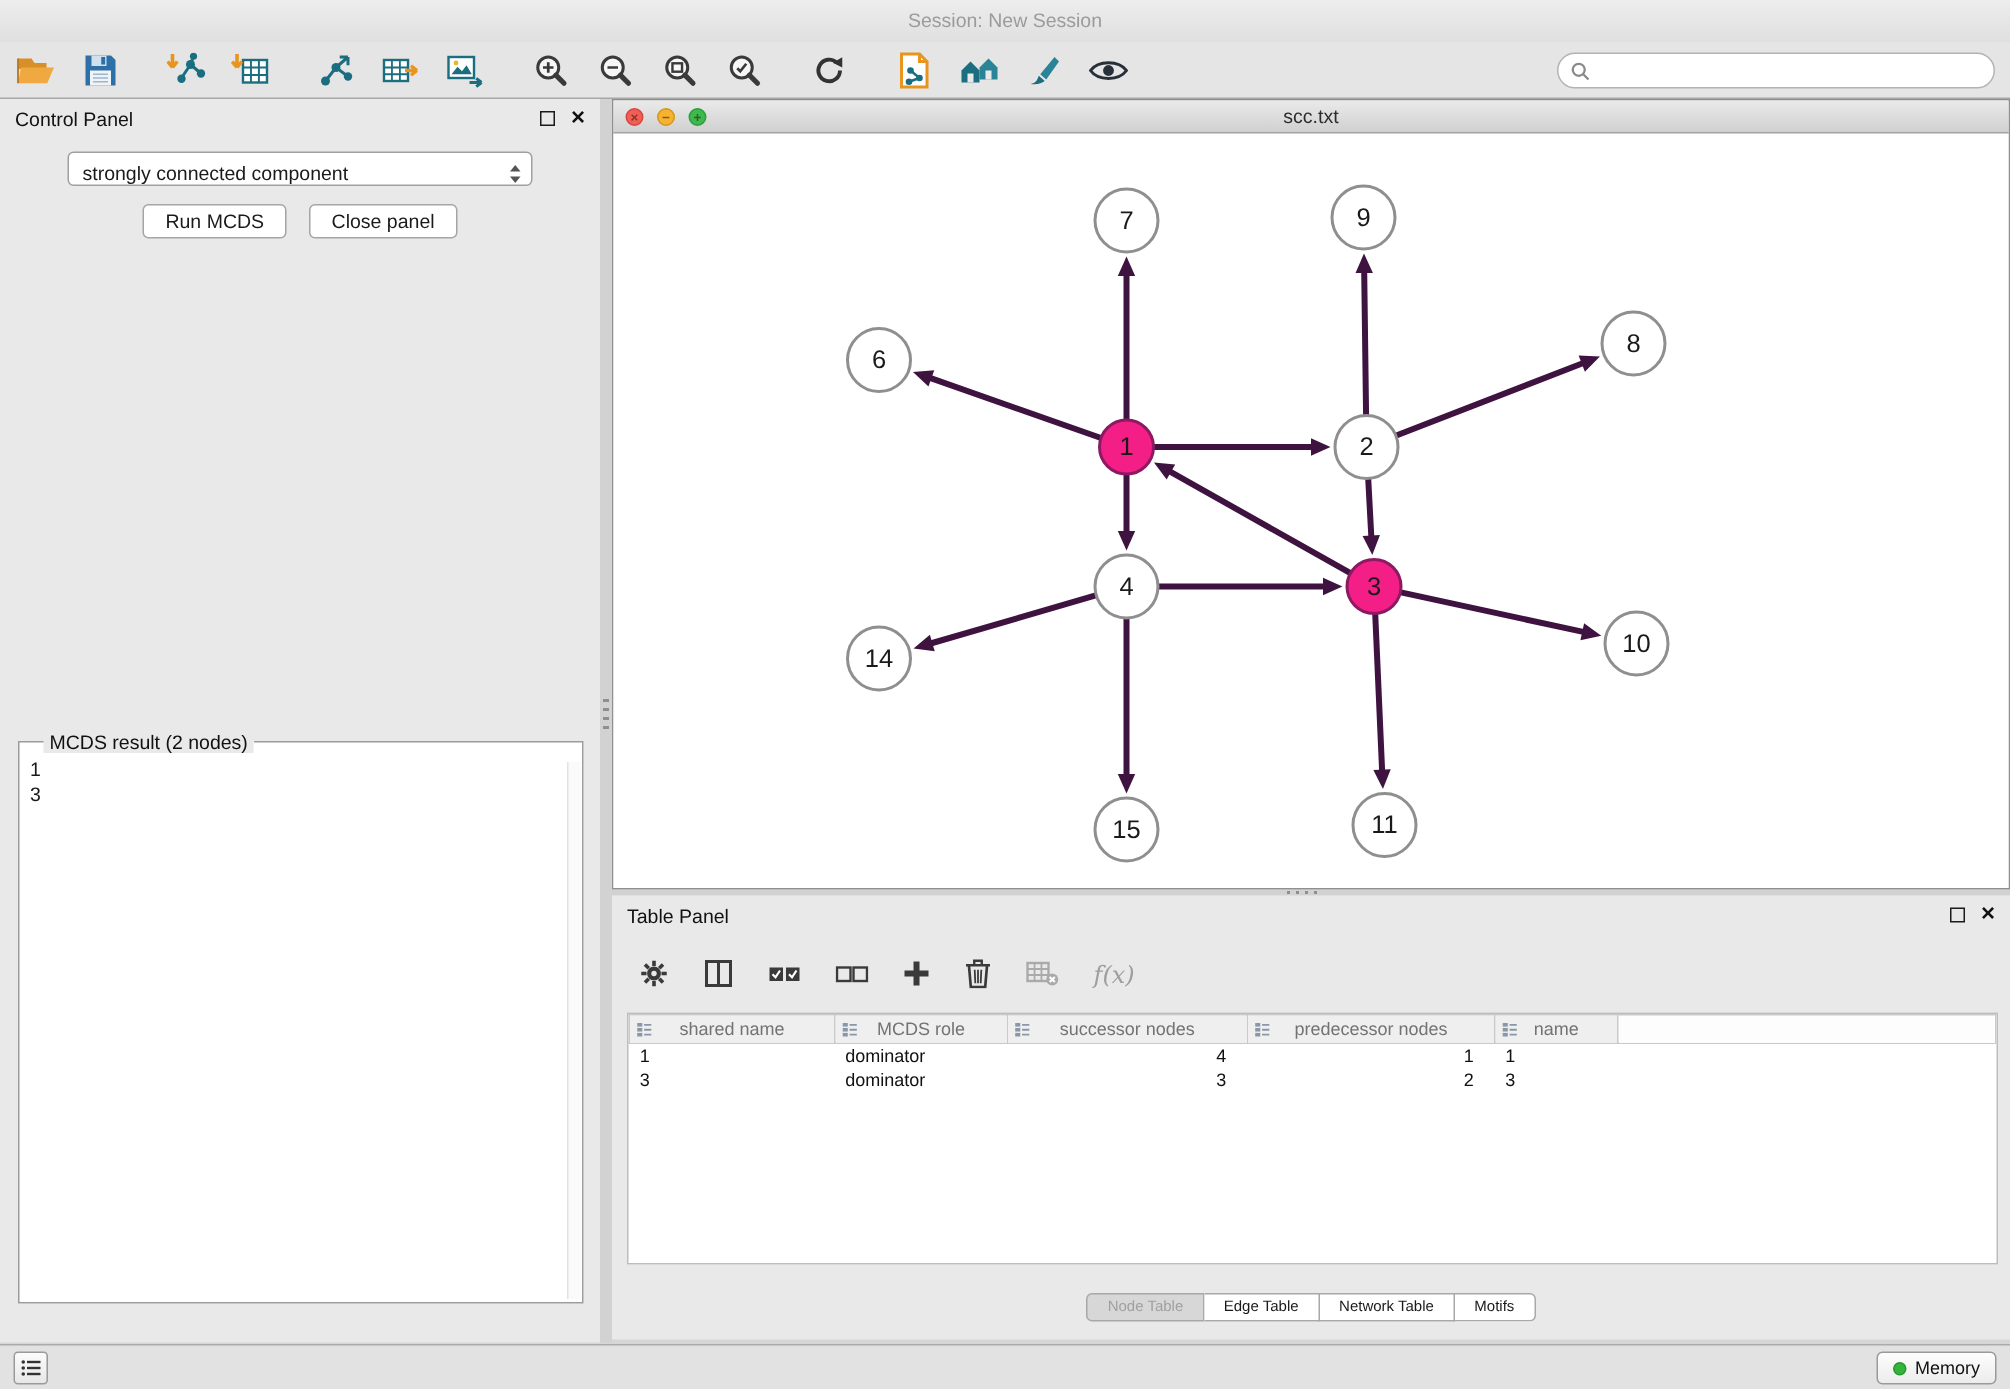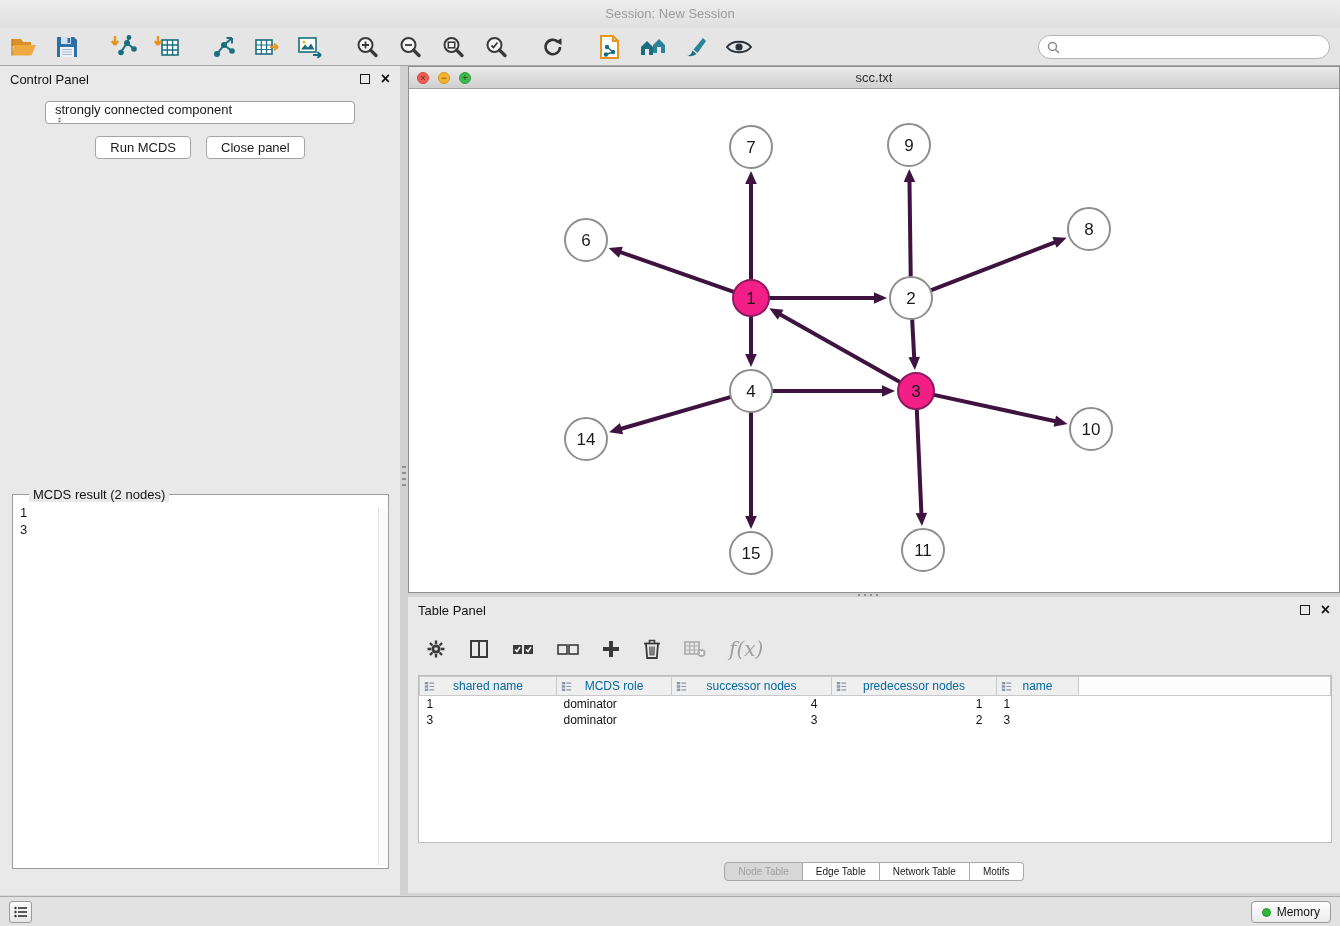--- a/index.html
+++ b/index.html
@@ -27,21 +27,21 @@
   .ph-spacer { flex:1; }
   .float-icon { width:10px; height:10px; border:1.5px solid #1a1a1a; display:inline-block; margin-right:11px; }
   .close-glyph { font-size:16px; font-weight:bold; color:#111; line-height:1; }
   .seg-tabs { display:flex; justify-content:center; margin-top:5px; }
   .seg { border:1px solid #a8a8a8; border-left:none; background:#fff; font-size:13px; padding:3px 12px; color:#1a1a1a; }
   .seg:first-child { border-left:1px solid #a8a8a8; border-radius:4px 0 0 4px; }
   .seg:last-child { border-radius:0 4px 4px 0; }
   .seg.active { background:#d7d7d7; color:#9d9d9d; }
   .opt-label { text-align:center; margin-top:21px; font-size:13px; }
   .dropdown { width:310px; height:23px; margin:9px auto 0; background:#fff; border:1px solid #a0a0a0;
-    border-radius:4px; display:flex; align-items:flex-start; padding:0 6px 0 9px; font-size:13px;flex-direction:column; }
+    border-radius:4px; display:flex; align-items:flex-end; padding:0 6px 0 9px; font-size:13px; }
   .dropdown .dd-label { flex:1; }
   .btn-row { display:flex; justify-content:center; gap:15px; margin-top:12px; }
   .btn { background:#fff; border:1px solid #a5a5a5; border-radius:4px; font-size:13px; padding:3px 14px; font-family:inherit; color:#1a1a1a; }
   .result-box { position:absolute; left:12px; top:421px; width:377px; height:382px; border:1px solid #9c9c9c; background:#fff; }
   .result-box legend { font-size:13px; margin-left:16px; padding:0 4px; background:#e9e9e9; color:#111; }
   .result-lines { font-size:13px; line-height:17px; padding:2px 7px; }
   .result-scroll { position:absolute; right:1px; top:6px; bottom:2px; width:9px; background:#fafafa; border-left:1px solid #e2e2e2; }
 
   
   .vsplitter { position:absolute; left:400px; top:66px; width:8px; height:829px; background:#d2d2d2; }
@@ -59,26 +59,26 @@
     text-align:center; color:rgba(60,30,0,0.6); font-weight:bold; }
   .tl.red    { left:8px;  background:#f25e56; border:1px solid #d8433c; }
   .tl.yellow { left:29px; background:#f6b32f; border:1px solid #d6951a; }
   .tl.green  { left:50px; background:#3db94e; border:1px solid #2d9e3c; }
   .net-canvas { display:block; background:#fff; }
 
   
   .table-panel { position:absolute; left:408px; top:597px; width:932px; height:296px; background:#e9e9e9; }
   .tp-toolbar { height:52px; display:flex; align-items:center; padding-left:18px; }
   .tp-icon { margin-right:23px; display:flex; align-items:center; }
-  .fx { font-family:"DejaVu Serif", serif; font-style:italic; font-size:20px; color:#9e9e9e; }
+  .fx { font-family:"DejaVu Serif", serif; font-style:italic; font-size:16px; color:#9e9e9e; }
   .table-wrap { position:absolute; left:10px; top:78px; width:914px; height:168px; background:#fff;
     border:1px solid #bdbdbd; overflow:hidden; }
   table { border-collapse:collapse; width:100%; table-layout:fixed; font-size:12px; }
   th { background:#efefef; border:1px solid #c9c9c9; font-weight:normal; height:19px; padding:0 4px;
-    position:relative; text-align:center; color:#0369a1; overflow:hidden; white-space:nowrap;margin-left:40px; }
+    position:relative; text-align:center; color:#737373; overflow:hidden; white-space:nowrap;margin-left:40px; }
   th.filler-th { background:#fdfdfd; border-left:none; }
   th .col-icon { position:absolute; left:4px; top:4px; }
   td { height:16px; padding:0 7px; color:#111; overflow:hidden; white-space:nowrap; }
   tbody td:nth-child(3), tbody td:nth-child(4) { text-align:right; padding-right:14px; }
   .bottom-tabs { position:absolute; left:0; right:0; top:265px; display:flex; justify-content:center; }
   .btab { border:1px solid #a8a8a8; border-left:none; background:#fff; font-size:10px; padding:3px 13px; color:#1a1a1a; }
   .btab:first-child { border-left:1px solid #a8a8a8; border-radius:4px 0 0 4px; }
   .btab:last-child { border-radius:0 4px 4px 0; }
   .btab.active { background:#d7d7d7; color:#a0a0a0; }
 

